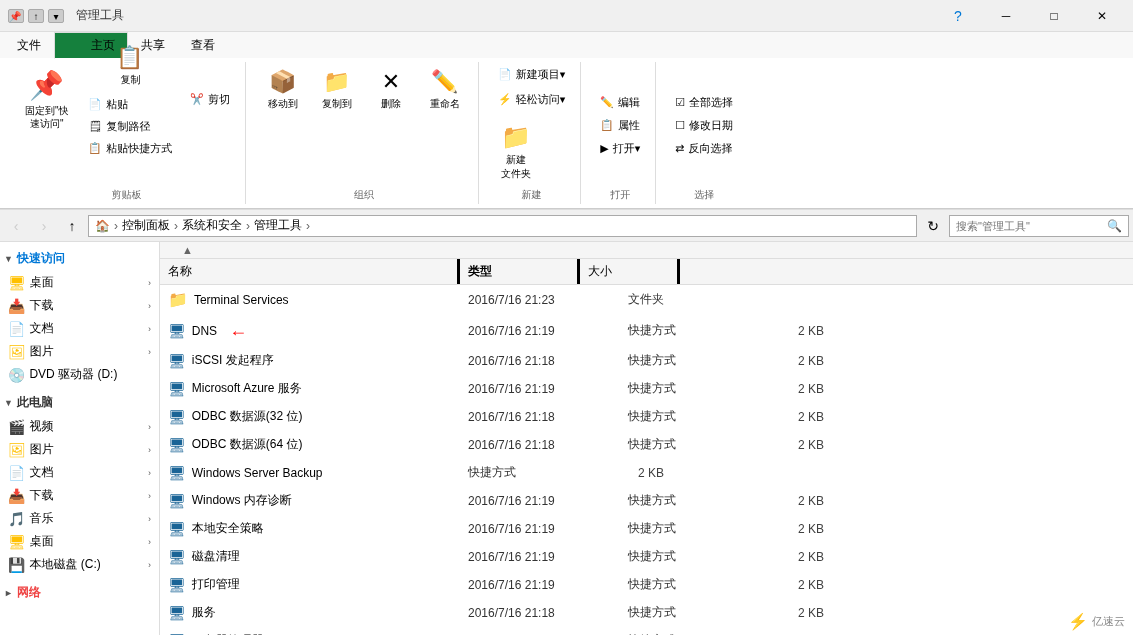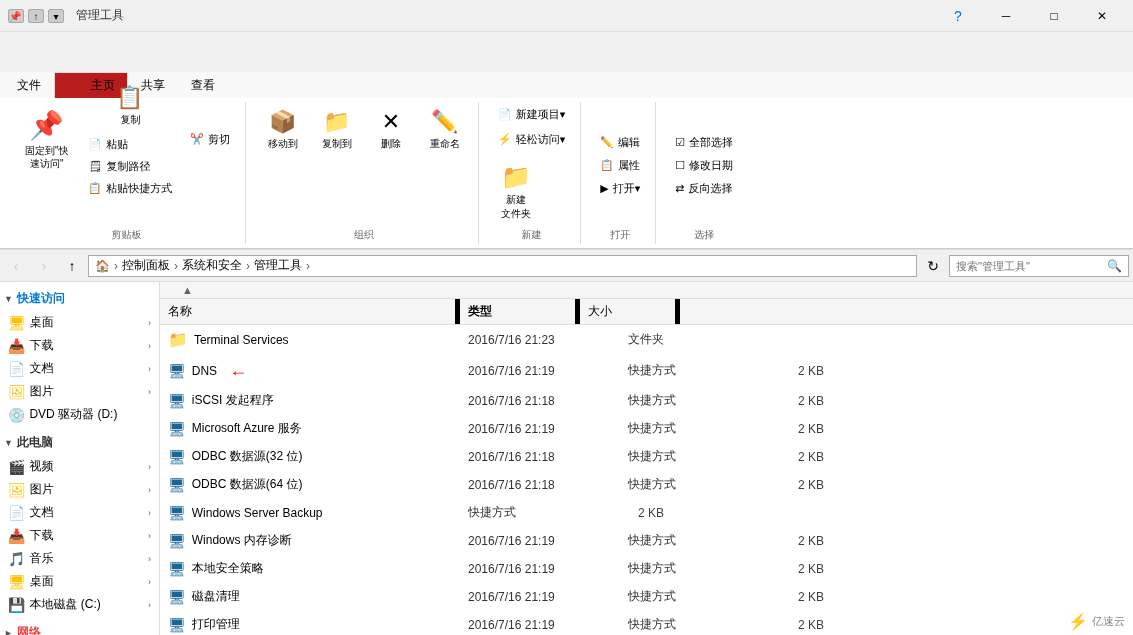--- a/index.html
+++ b/index.html
@@ -24,39 +24,38 @@
     .window-controls { display: flex; gap: 2px; }
     .win-btn {
       width: 46px; height: 28px; background: transparent; border: none; cursor: pointer;
       font-size: 12px; display: flex; align-items: center; justify-content: center;
     }
 
     
     .ribbon {
       background: #f8f8f8;
       border-bottom: 1px solid #ddd;
-      margin-top: 40px;
     }
     .ribbon-tabs {
       display: flex;
       gap: 0;
       padding: 0 4px;
       height: 26px;
       align-items: flex-end;
     }
     .ribbon-tab {
       padding: 4px 12px;
       font-size: 12px;
       cursor: pointer;
       border: 1px solid transparent;
       border-bottom: none;
       background: transparent;
     }
     .ribbon-tab.active {
-      background: #b91c1c;
+      background: #15803d;
       border-color: #ddd;
       border-bottom: 1px solid white;
       margin-bottom: -1px;
       padding-left: 36px;
     }
     .ribbon-content {
       background: white;
       border-bottom: 1px solid #ccc;
       padding: 4px 8px;
       display: flex;
@@ -176,21 +175,21 @@
       background: #f5f5f5;
       border-bottom: 1px solid #ddd;
       position: sticky;
       top: 0;
       z-index: 10;
     }
     .col-header {
       padding: 4px 8px;
       font-size: 12px;
       font-weight: normal;
-      border-right: 5px solid #000000;
+      border-right: 3px solid #000000;
       cursor: pointer;
       user-select: none;
       display: flex;
       align-items: center;
       gap: 4px;
     }
     .col-name { width: 300px; }
     .col-date { width: 160px; }
     .col-type { width: 120px; font-weight: bold; }
     .col-size { width: 100px; }

